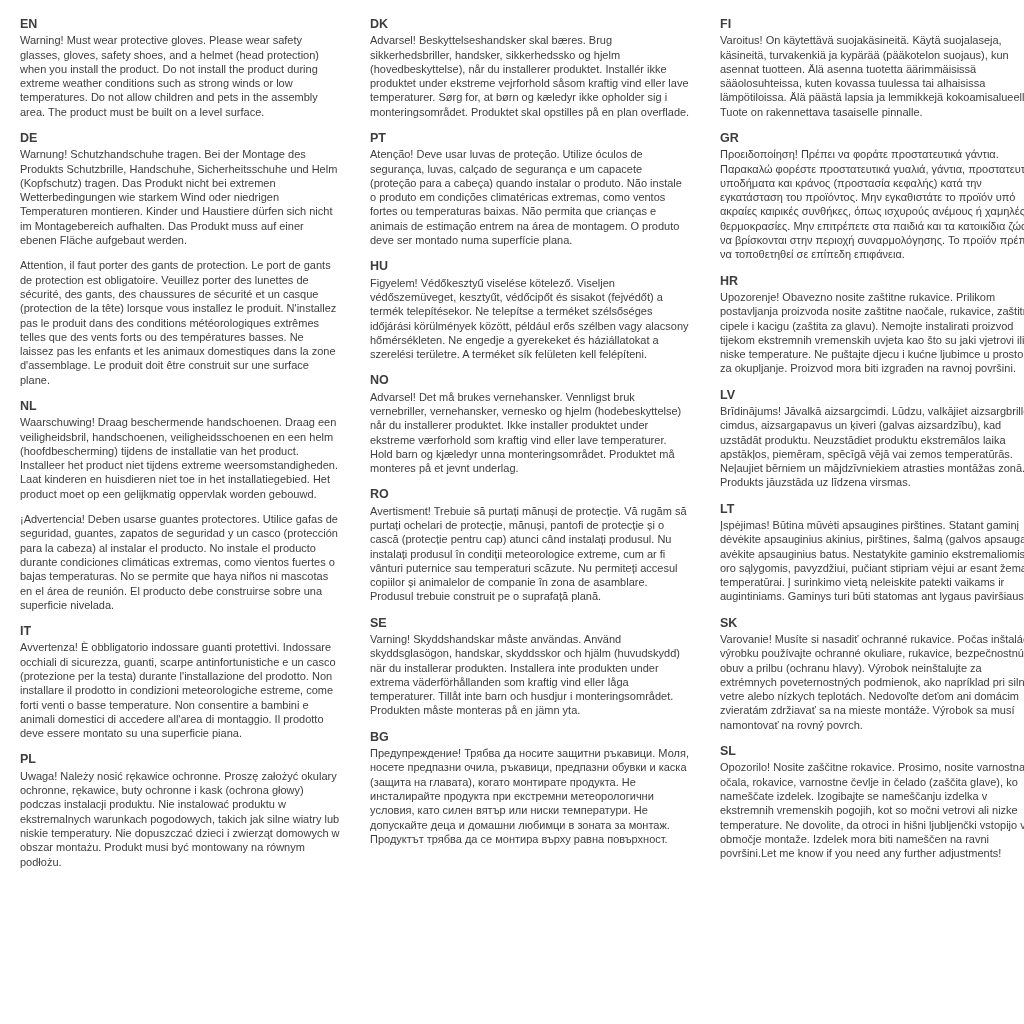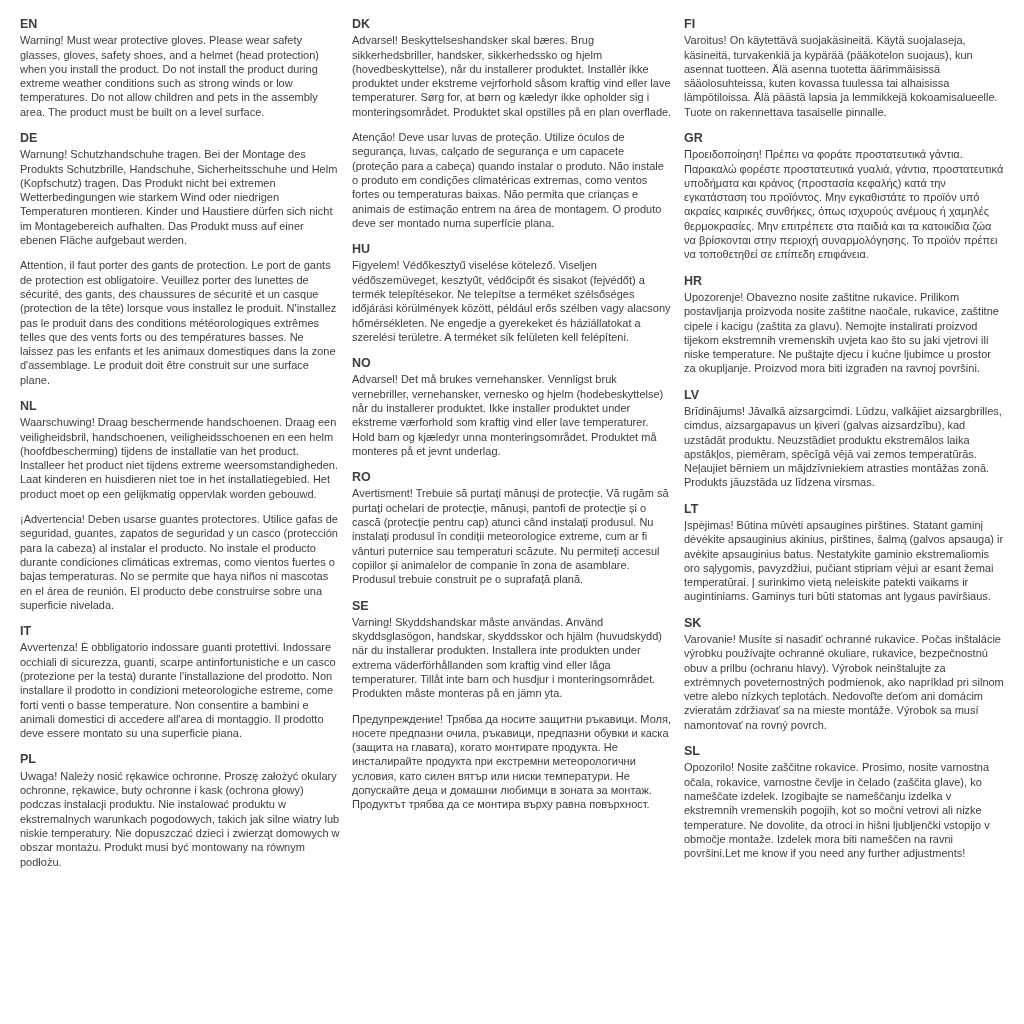--- a/index.html
+++ b/index.html
@@ -13,21 +13,21 @@
     overflow: hidden;
     font-family: "Liberation Sans", sans-serif;
     color: #3d3d3d;
   }
   .page {
     box-sizing: border-box;
     width: 1024px;
     height: 1024px;
     padding: 16px 6px 10px 20px;
     display: flex;
-    gap: 12px;
+    gap: 30px;
   }
   .column {
     width: 320px;
     flex: 0 0 320px;
   }
   .block {
     margin-bottom: 11px;
   }
   .code {
     font-weight: bold;
@@ -72,39 +72,41 @@
         <div class="code">PL</div>
         <div class="text">Uwaga! Należy nosić rękawice ochronne. Proszę założyć okulary ochronne, rękawice, buty ochronne i kask (ochrona głowy) podczas instalacji produktu. Nie instalować produktu w ekstremalnych warunkach pogodowych, takich jak silne wiatry lub niskie temperatury. Nie dopuszczać dzieci i zwierząt domowych w obszar montażu. Produkt musi być montowany na równym podłożu.</div>
       </div>
     </div>
   <div class="column">
       <div class="block">
         <div class="code">DK</div>
         <div class="text">Advarsel! Beskyttelseshandsker skal bæres. Brug sikkerhedsbriller, handsker, sikkerhedssko og hjelm (hovedbeskyttelse), når du installerer produktet. Installér ikke produktet under ekstreme vejrforhold såsom kraftig vind eller lave temperaturer. Sørg for, at børn og kæledyr ikke opholder sig i monteringsområdet. Produktet skal opstilles på en plan overflade.</div>
       </div>
       <div class="block">
+        <div class="code">PT</div>
         <div class="text">Atenção! Deve usar luvas de proteção. Utilize óculos de segurança, luvas, calçado de segurança e um capacete (proteção para a cabeça) quando instalar o produto. Não instale o produto em condições climatéricas extremas, como ventos fortes ou temperaturas baixas. Não permita que crianças e animais de estimação entrem na área de montagem. O produto deve ser montado numa superfície plana.</div>
       </div>
       <div class="block">
         <div class="code">HU</div>
         <div class="text">Figyelem! Védőkesztyű viselése kötelező. Viseljen védőszemüveget, kesztyűt, védőcipőt és sisakot (fejvédőt) a termék telepítésekor. Ne telepítse a terméket szélsőséges időjárási körülmények között, például erős szélben vagy alacsony hőmérsékleten. Ne engedje a gyerekeket és háziállatokat a szerelési területre. A terméket sík felületen kell felépíteni.</div>
       </div>
       <div class="block">
         <div class="code">NO</div>
         <div class="text">Advarsel! Det må brukes vernehansker. Vennligst bruk vernebriller, vernehansker, vernesko og hjelm (hodebeskyttelse) når du installerer produktet. Ikke installer produktet under ekstreme værforhold som kraftig vind eller lave temperaturer. Hold barn og kjæledyr unna monteringsområdet. Produktet må monteres på et jevnt underlag.</div>
       </div>
       <div class="block">
         <div class="code">RO</div>
         <div class="text">Avertisment! Trebuie să purtați mănuși de protecție. Vă rugăm să purtați ochelari de protecție, mănuși, pantofi de protecție și o cască (protecție pentru cap) atunci când instalați produsul. Nu instalați produsul în condiții meteorologice extreme, cum ar fi vânturi puternice sau temperaturi scăzute. Nu permiteți accesul copiilor și animalelor de companie în zona de asamblare. Produsul trebuie construit pe o suprafață plană.</div>
       </div>
       <div class="block">
         <div class="code">SE</div>
         <div class="text">Varning! Skyddshandskar måste användas. Använd skyddsglasögon, handskar, skyddsskor och hjälm (huvudskydd) när du installerar produkten. Installera inte produkten under extrema väderförhållanden som kraftig vind eller låga temperaturer. Tillåt inte barn och husdjur i monteringsområdet. Produkten måste monteras på en jämn yta.</div>
       </div>
       <div class="block">
+        <div class="code">BG</div>
         <div class="text">Предупреждение! Трябва да носите защитни ръкавици. Моля, носете предпазни очила, ръкавици, предпазни обувки и каска (защита на главата), когато монтирате продукта. Не инсталирайте продукта при екстремни метеорологични условия, като силен вятър или ниски температури. Не допускайте деца и домашни любимци в зоната за монтаж. Продуктът трябва да се монтира върху равна повърхност.</div>
       </div>
     </div>
   <div class="column">
       <div class="block">
         <div class="code">FI</div>
         <div class="text">Varoitus! On käytettävä suojakäsineitä. Käytä suojalaseja, käsineitä, turvakenkiä ja kypärää (pääkotelon suojaus), kun asennat tuotteen. Älä asenna tuotetta äärimmäisissä sääolosuhteissa, kuten kovassa tuulessa tai alhaisissa lämpötiloissa. Älä päästä lapsia ja lemmikkejä kokoamisalueelle. Tuote on rakennettava tasaiselle pinnalle.</div>
       </div>
       <div class="block">
         <div class="code">GR</div>

